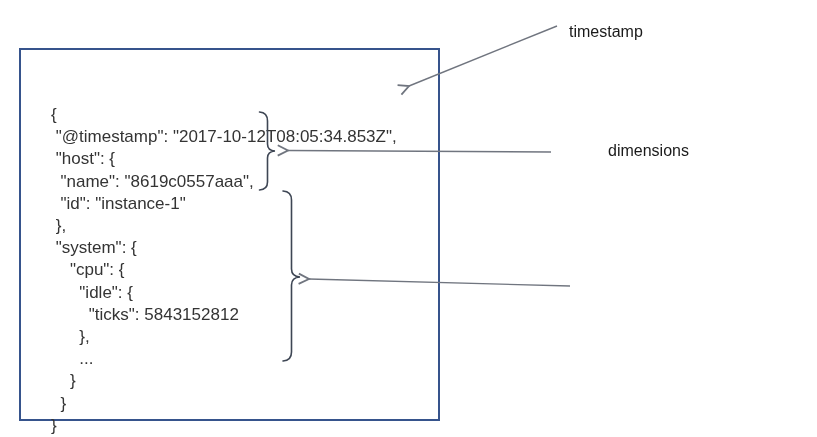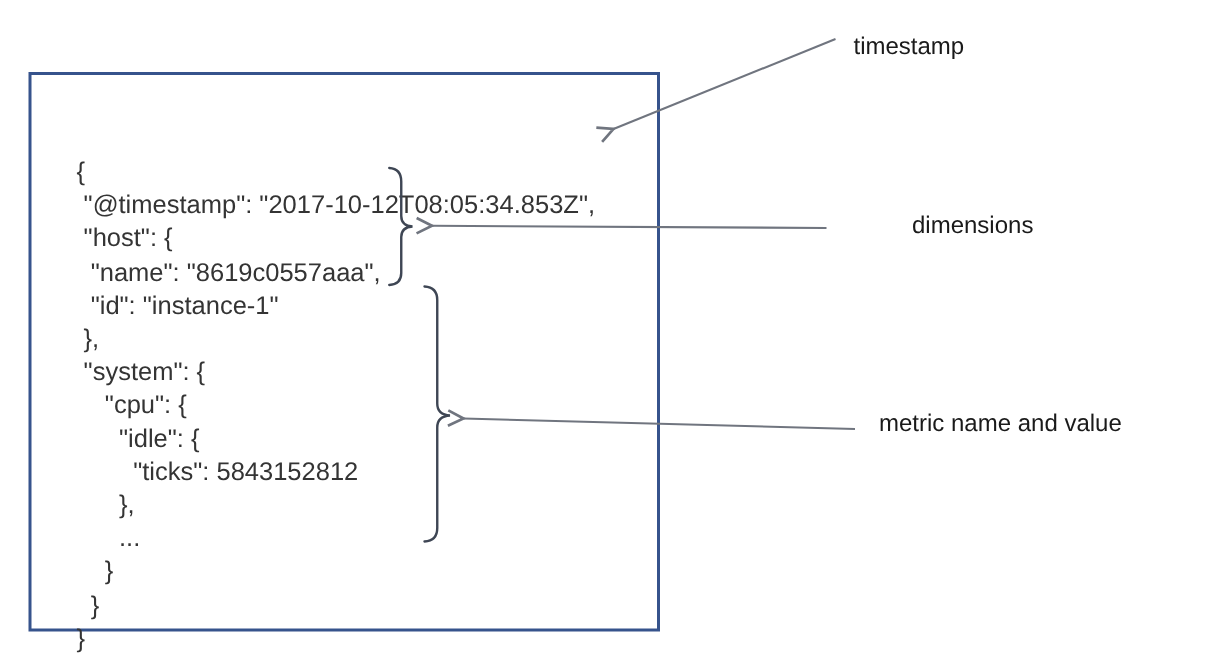--- a/index.html
+++ b/index.html
@@ -95,15 +95,14 @@
 
     <line x1="551" y1="152" x2="288" y2="150.5" stroke-width="1.4" marker-end="url(#ah)" stroke="#70757f"></line>
 
     <line x1="570" y1="286" x2="309" y2="279" stroke-width="1.4" marker-end="url(#ah)" stroke="#70757f"></line>
   </svg>
 
   <div class="ann-label timestamp">timestamp</div>
 
   <div class="ann-label dimensions">dimensions</div>
 
-  <div class="ann-label metric">metric name and value</div>
 
 </div>
 
 </body></html>

